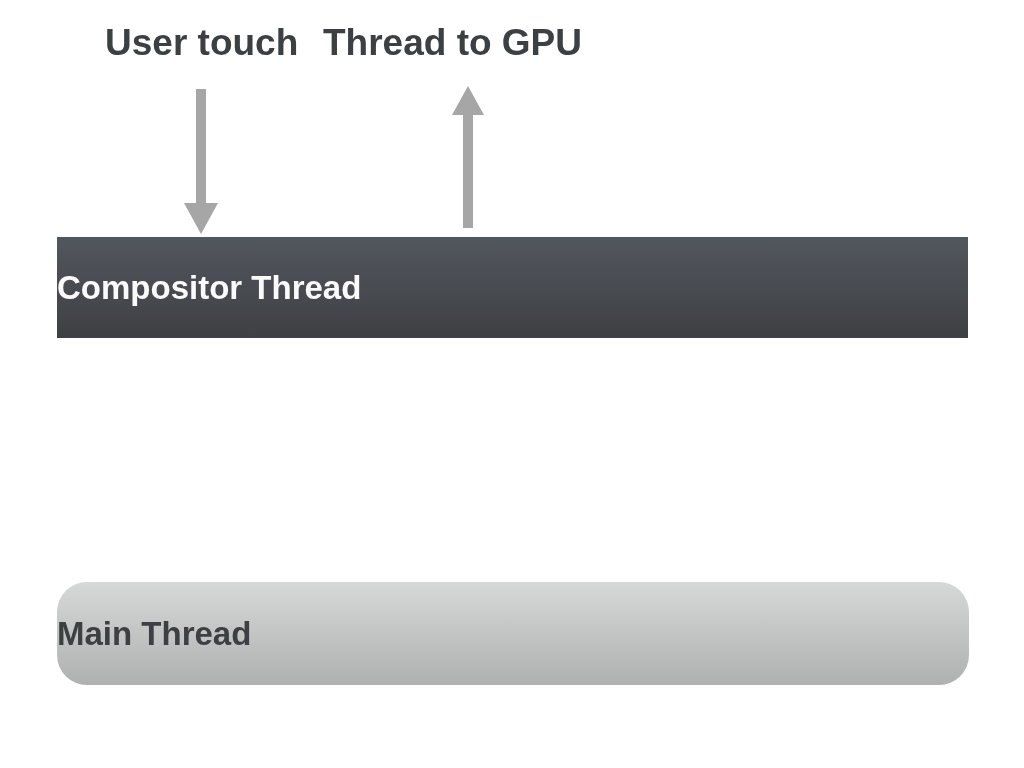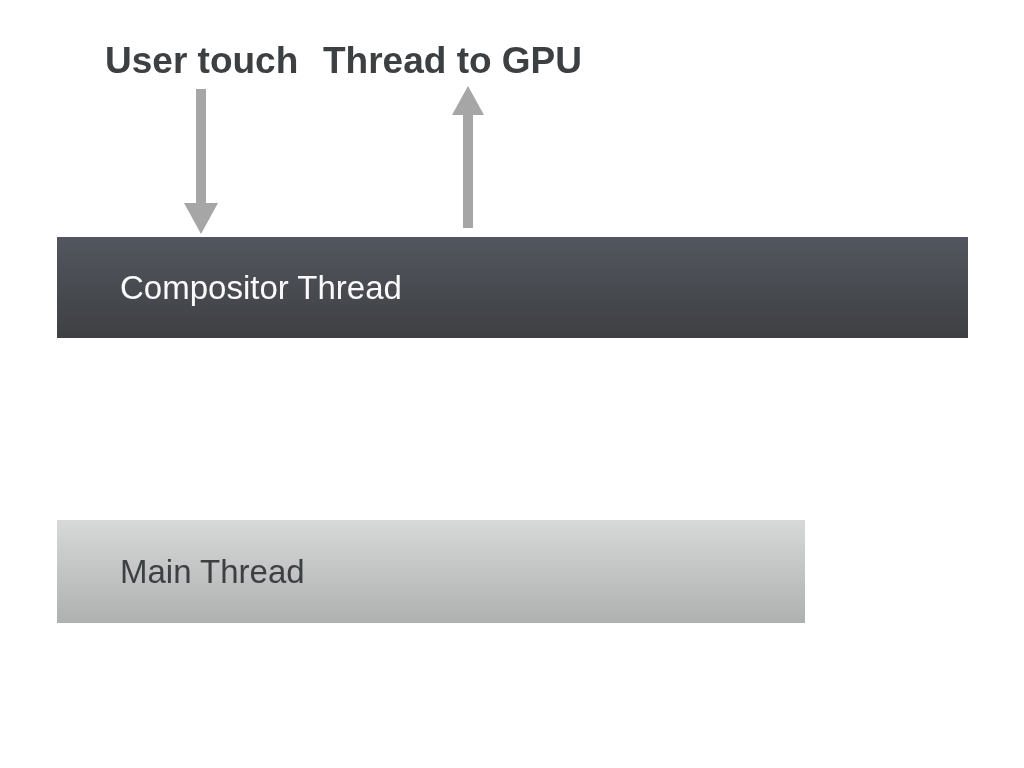--- a/index.html
+++ b/index.html
@@ -19,53 +19,53 @@
     background: var(--background);
     font-family: "Liberation Sans", sans-serif;
     overflow: hidden;
   }
   .stage {
     position: relative;
     width: 1024px; height: 768px;
   }
   .toplabel {
     position: absolute;
-    top: 42px;
+    top: 24px;
     font-size: 37px;
     font-weight: bold;
     line-height: 1;
     color: var(--label-text);
     letter-spacing: 0px;
     white-space: nowrap;
   }
   .toplabel.user   { left: 105px; }
   .toplabel.commit { left: 323px; }
   .arrow { position: absolute; color: var(--arrow); }
   .arrow.down { left: 184px; top: 89px; }
   .arrow.up   { left: 452px; top: 86px; }
   .arrow polygon, .arrow rect { fill: currentColor; }
   .bar {
     position: absolute;
     left: 57px;
     display: flex;
     align-items: center;
-    padding-left: 63px;
-    font-weight: normal;
+    font-weight: bold;
     font-size: 33px;
     white-space: nowrap;
   }
   .bar.compositor {
     top: 237px; width: 911px; height: 101px;
     background: linear-gradient(to bottom, var(--compositor-top), var(--compositor-bottom));
     color: var(--compositor-text);
   }
   .bar.main {
-    top: 520px; width: 748px; height: 103px;
+    top: 582px; width: 912px; height: 103px;
     background: linear-gradient(to bottom, var(--main-top), var(--main-bottom));
     color: var(--main-text);
+    border-radius: 30px;
   }
 </style>
 </head>
 <body>
 
 <div class="stage">
 
   <span class="toplabel user">User touch</span>
 
   <span class="toplabel commit">Thread to GPU</span>

